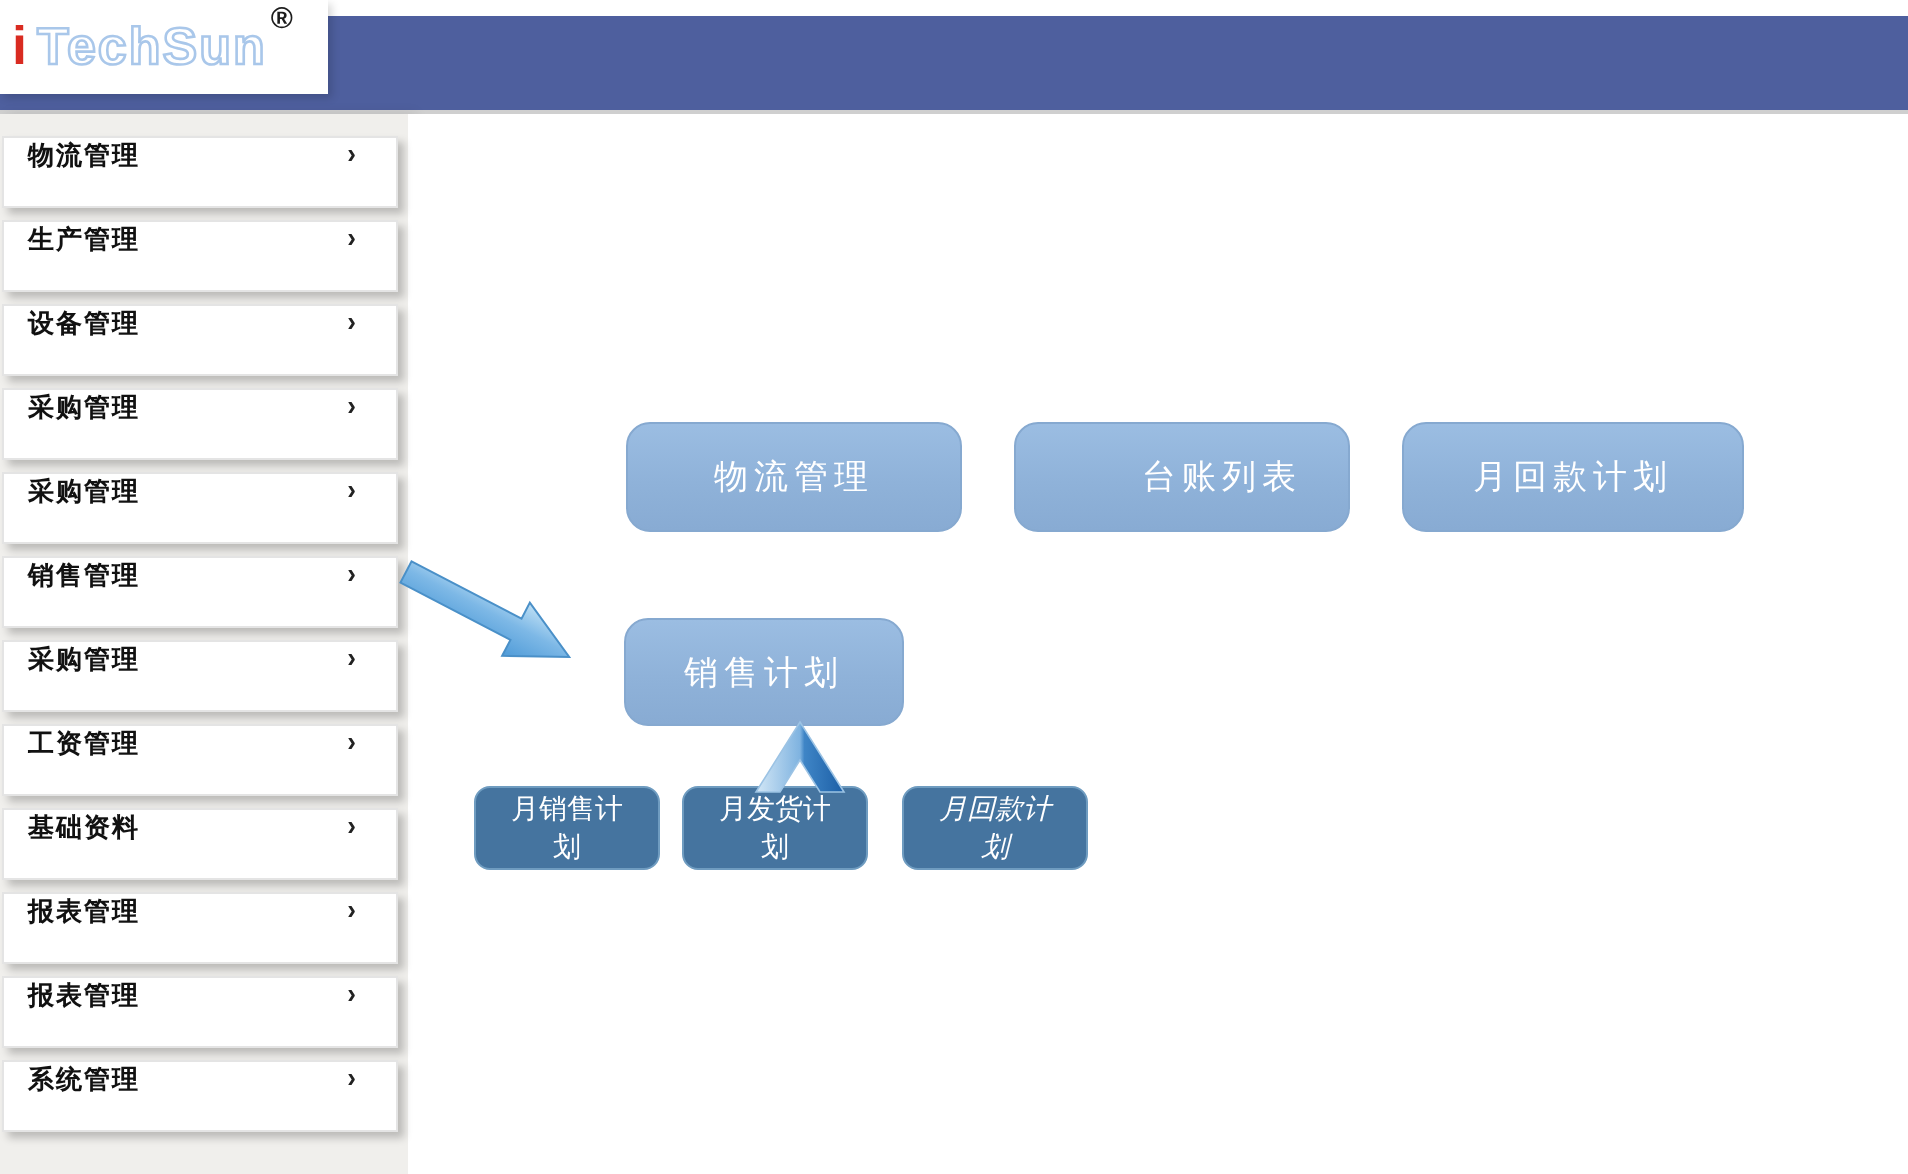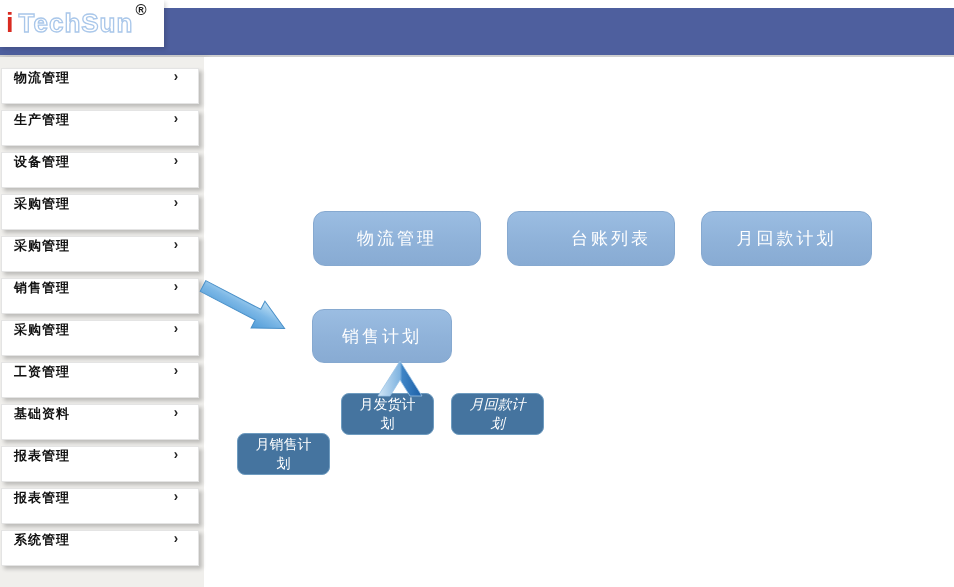--- a/index.html
+++ b/index.html
@@ -67,21 +67,21 @@
   .btn-annual{left:701px;top:211px;width:171px;}
   .btn-plan{left:312px;top:309px;width:140px;height:54px;}
   .small-btn{
     position:absolute;width:93px;height:42px;border-radius:8px;
     background:#45749f;border:1px solid #6f9cc0;box-sizing:border-box;
     color:#ffffff;font-size:14px;line-height:19px;
     display:flex;align-items:center;justify-content:center;text-align:center;
     cursor:pointer;
   }
   .small-btn span{display:inline-block;width:64px;}
-  .sb-1{left:237px;top:393px;margin-top:40px;}
+  .sb-1{left:237px;top:393px;}
   .sb-2{left:341px;top:393px;}
   .sb-3{left:451px;top:393px;font-style:italic;}
   
   .arrows{
     position:absolute;left:0;top:0;width:954px;height:587px;
     pointer-events:none;z-index:6;
   }
 </style>
 </head>
 <body>

